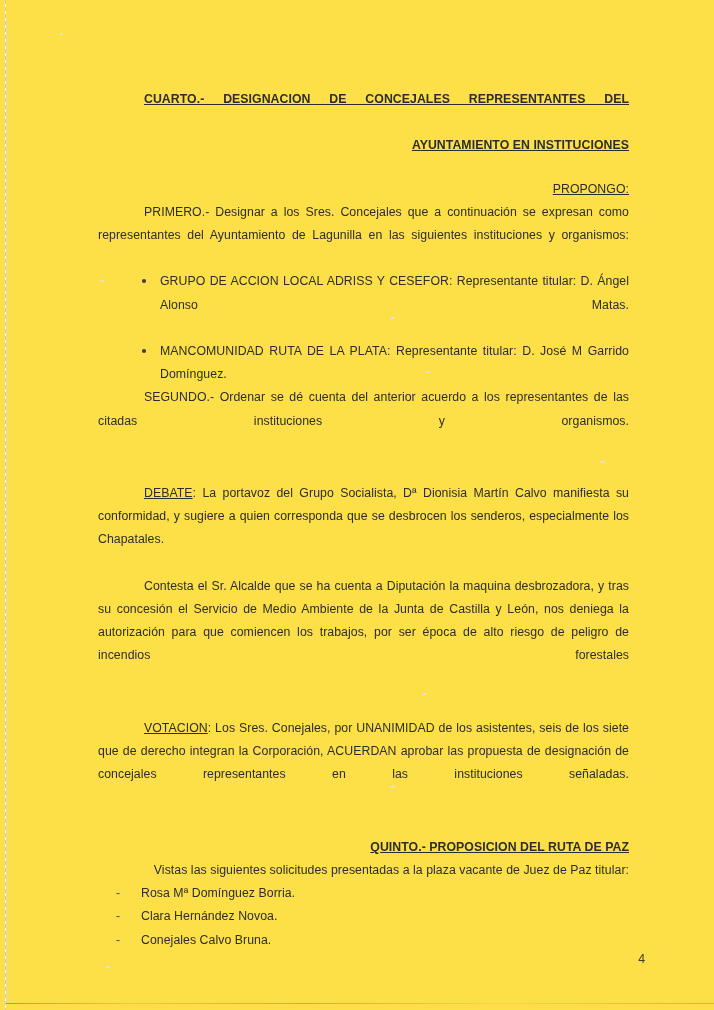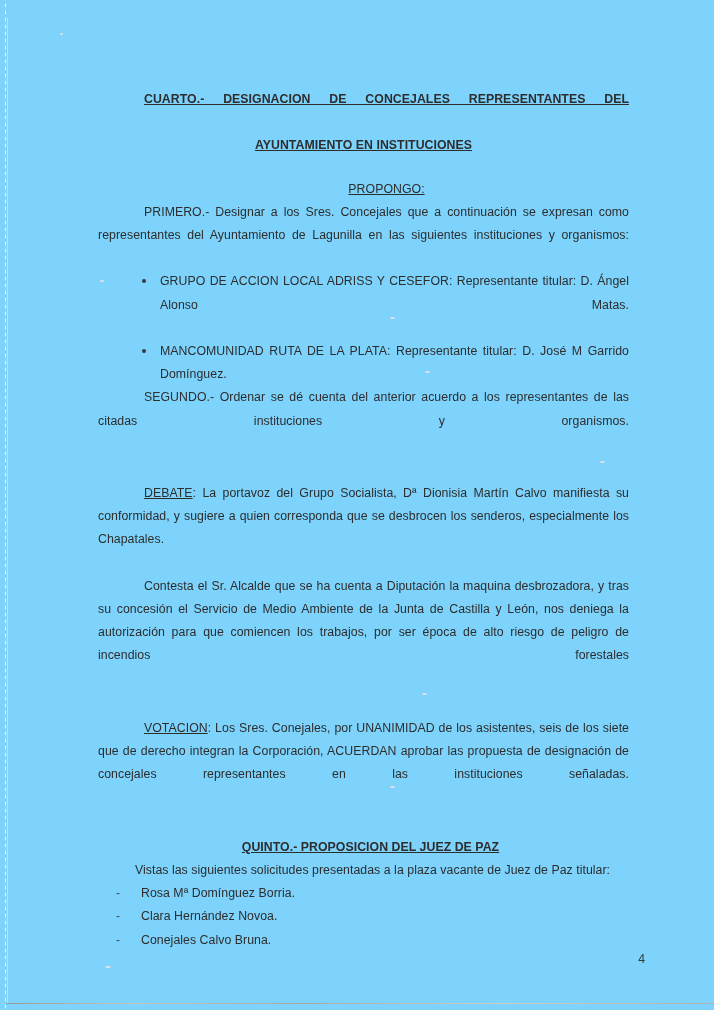--- a/index.html
+++ b/index.html
@@ -8,21 +8,21 @@
     padding: 0;
     background: #ffffff;
   }
   body {
     font-family: "Liberation Sans", sans-serif;
   }
   #page {
     position: relative;
     width: 714px;
     height: 1010px;
-    background: #7dd3fc;
+    background: #fde047;
     overflow: hidden;
     box-sizing: border-box;
   }
   
   .scan-left-edge {
     position: absolute;
     left: 5px;
     top: 0;
     width: 1px;
     height: 1010px;
@@ -78,21 +78,21 @@
   .jblock {
     text-align: justify;
     text-justify: inter-word;
     margin: 0;
   }
   .jblock::after {
     content: "";
     display: inline-block;
     width: 100%;
   }
-  .noj { text-align: center; margin: 0; }
+  .noj { text-align: right; margin: 0; }
   .u { text-decoration: underline; }
   .indent-para { text-indent: 46px; }
   .spacer-md { height: 20px; }
   .spacer-lg { height: 26px; }
 
   ul.bullets {
     list-style: none;
     margin: 0;
     padding: 0;
   }
@@ -199,21 +199,21 @@
 
     <div class="jblock indent-para">Contesta el Sr. Alcalde que se ha cuenta a Diputación la maquina desbrozadora, y tras su concesión el Servicio de Medio Ambiente de la Junta de Castilla y León, nos deniega la autorización para que comiencen los trabajos, por ser época de alto riesgo de peligro de incendios forestales</div>
 
     <div class="spacer-lg"></div>
 
     <div class="jblock indent-para"><span class="u">VOTACION</span><span>: Los Sres. Conejales, por UNANIMIDAD de los asistentes, seis de los siete que de derecho integran la Corporación, ACUERDAN aprobar las propuesta de designación de concejales representantes en las instituciones señaladas.</span></div>
 
     <div class="spacer-lg"></div>
 
     <div class="noj" style="padding-left:14px;">
-      <span class="u" style="font-weight:bold;">QUINTO.- PROPOSICION DEL JUEZ DE PAZ</span>
+      <span class="u" style="font-weight:bold;">QUINTO.- PROPOSICION DEL RUTA DE PAZ</span>
     </div>
 
     <div class="noj" style="padding-left:18px;">Vistas las siguientes solicitudes presentadas a la plaza vacante de Juez de Paz titular:</div>
 
     <ul class="dashes">
       <li>
         <span class="dash-mark">-</span>
         <span>Rosa Mª Domínguez Borria.</span>
       </li>
       <li>

